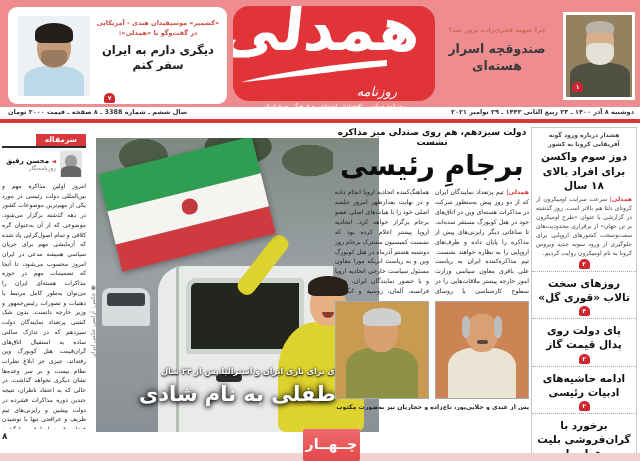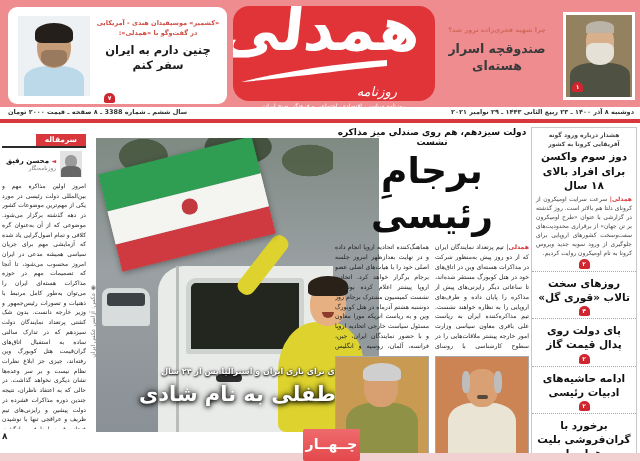--- a/index.html
+++ b/index.html
@@ -89,21 +89,21 @@
   .ph-head{position:absolute;left:0;bottom:26px;width:100%;text-align:center;color:#fff;font-size:21px;font-weight:bold;text-shadow:0 1px 4px #000,0 0 7px #000;}
   .ph-bullets{position:absolute;left:0;bottom:2px;width:100%;text-align:center;color:#fff;font-size:6.8px;font-weight:bold;line-height:1.7;text-shadow:0 0 3px #000;}
   .hl{background:#f2c230;color:#8d1d12;padding:0 2px;border-radius:2px;text-shadow:none;}
 
   .ribbon{position:absolute;left:303px;top:429px;width:57px;height:32px;background:linear-gradient(#ef6a6d,#e3484c);color:#fff;font-size:14px;font-weight:bold;text-align:center;line-height:30px;border-radius:2px;z-index:6;}
   .bottomstrip{position:absolute;left:0;top:453px;width:640px;height:8px;background:#f2cfd1;z-index:2;}
 
   
   .lead{position:absolute;left:335px;top:127px;width:194px;height:327px;}
   .lead-kicker{font-size:9px;font-weight:bold;text-align:center;color:#111;}
-  .lead-head{font-size:36px;font-weight:bold;text-align:center;color:#0d0d0d;line-height:1.25;margin-top:1px;}
+  .lead-head{font-size:28px;font-weight:bold;text-align:center;color:#0d0d0d;line-height:1.25;margin-top:1px;}
   .lead-cols{display:flex;gap:6px;height:110px;overflow:hidden;margin-top:4px;}
   .lead-col{flex:1;font-size:6.2px;line-height:1.6;text-align:justify;color:#222;}
   .tag{color:#d8383c;font-weight:bold;}
   .debate-photos{display:flex;gap:6px;margin-top:4px;}
   .dp{flex:1;height:98px;border:1px solid #a9a9a9;position:relative;overflow:hidden;}
   .dp1{background:#cd8455;} .dp2{background:#c99a52;}
   .dp .head{position:absolute;left:30px;top:12px;width:32px;height:38px;background:#d9a173;border-radius:45%;}
   .dp1 .hairL,.dp1 .hairR{position:absolute;top:14px;width:8px;height:22px;background:#bdbdbd;border-radius:40%;}
   .dp1 .hairL{left:26px;} .dp1 .hairR{left:58px;}
   .dp1 .mo{position:absolute;left:41px;top:38px;width:11px;height:4px;background:#55493e;border-radius:2px;}
@@ -133,21 +133,21 @@
 
   <div class="card-left">
     <div class="musician">
       <div class="mus-shirt"></div>
         <div class="mus-head"></div>
         <div class="mus-hair"></div>
         <div class="mus-jaw"></div>
     </div>
     <div class="cl-text">
       <div class="cl-kicker">«کشمیر» موسیقیدان هندی - آمریکایی در گفت‌وگو با «همدلی»:</div>
-      <div class="cl-head">چنین دارم به ایران سفر کنم</div>
+      <div class="cl-head">دیگری دارم به ایران سفر کنم</div>
     </div>
     <div class="fanbadge badge-l7">۷</div>
   </div>
 
   <div class="masthead">
     <svg class="swoosh" viewBox="0 0 150 26">
       <path d="M148 2 C 110 4, 40 14, 2 24 C 50 20, 120 10, 148 8 Z" fill="#ffffff"></path>
     </svg>
     <div class="logo">همدلی</div>
     <div class="rooznameh">روزنامه</div>

